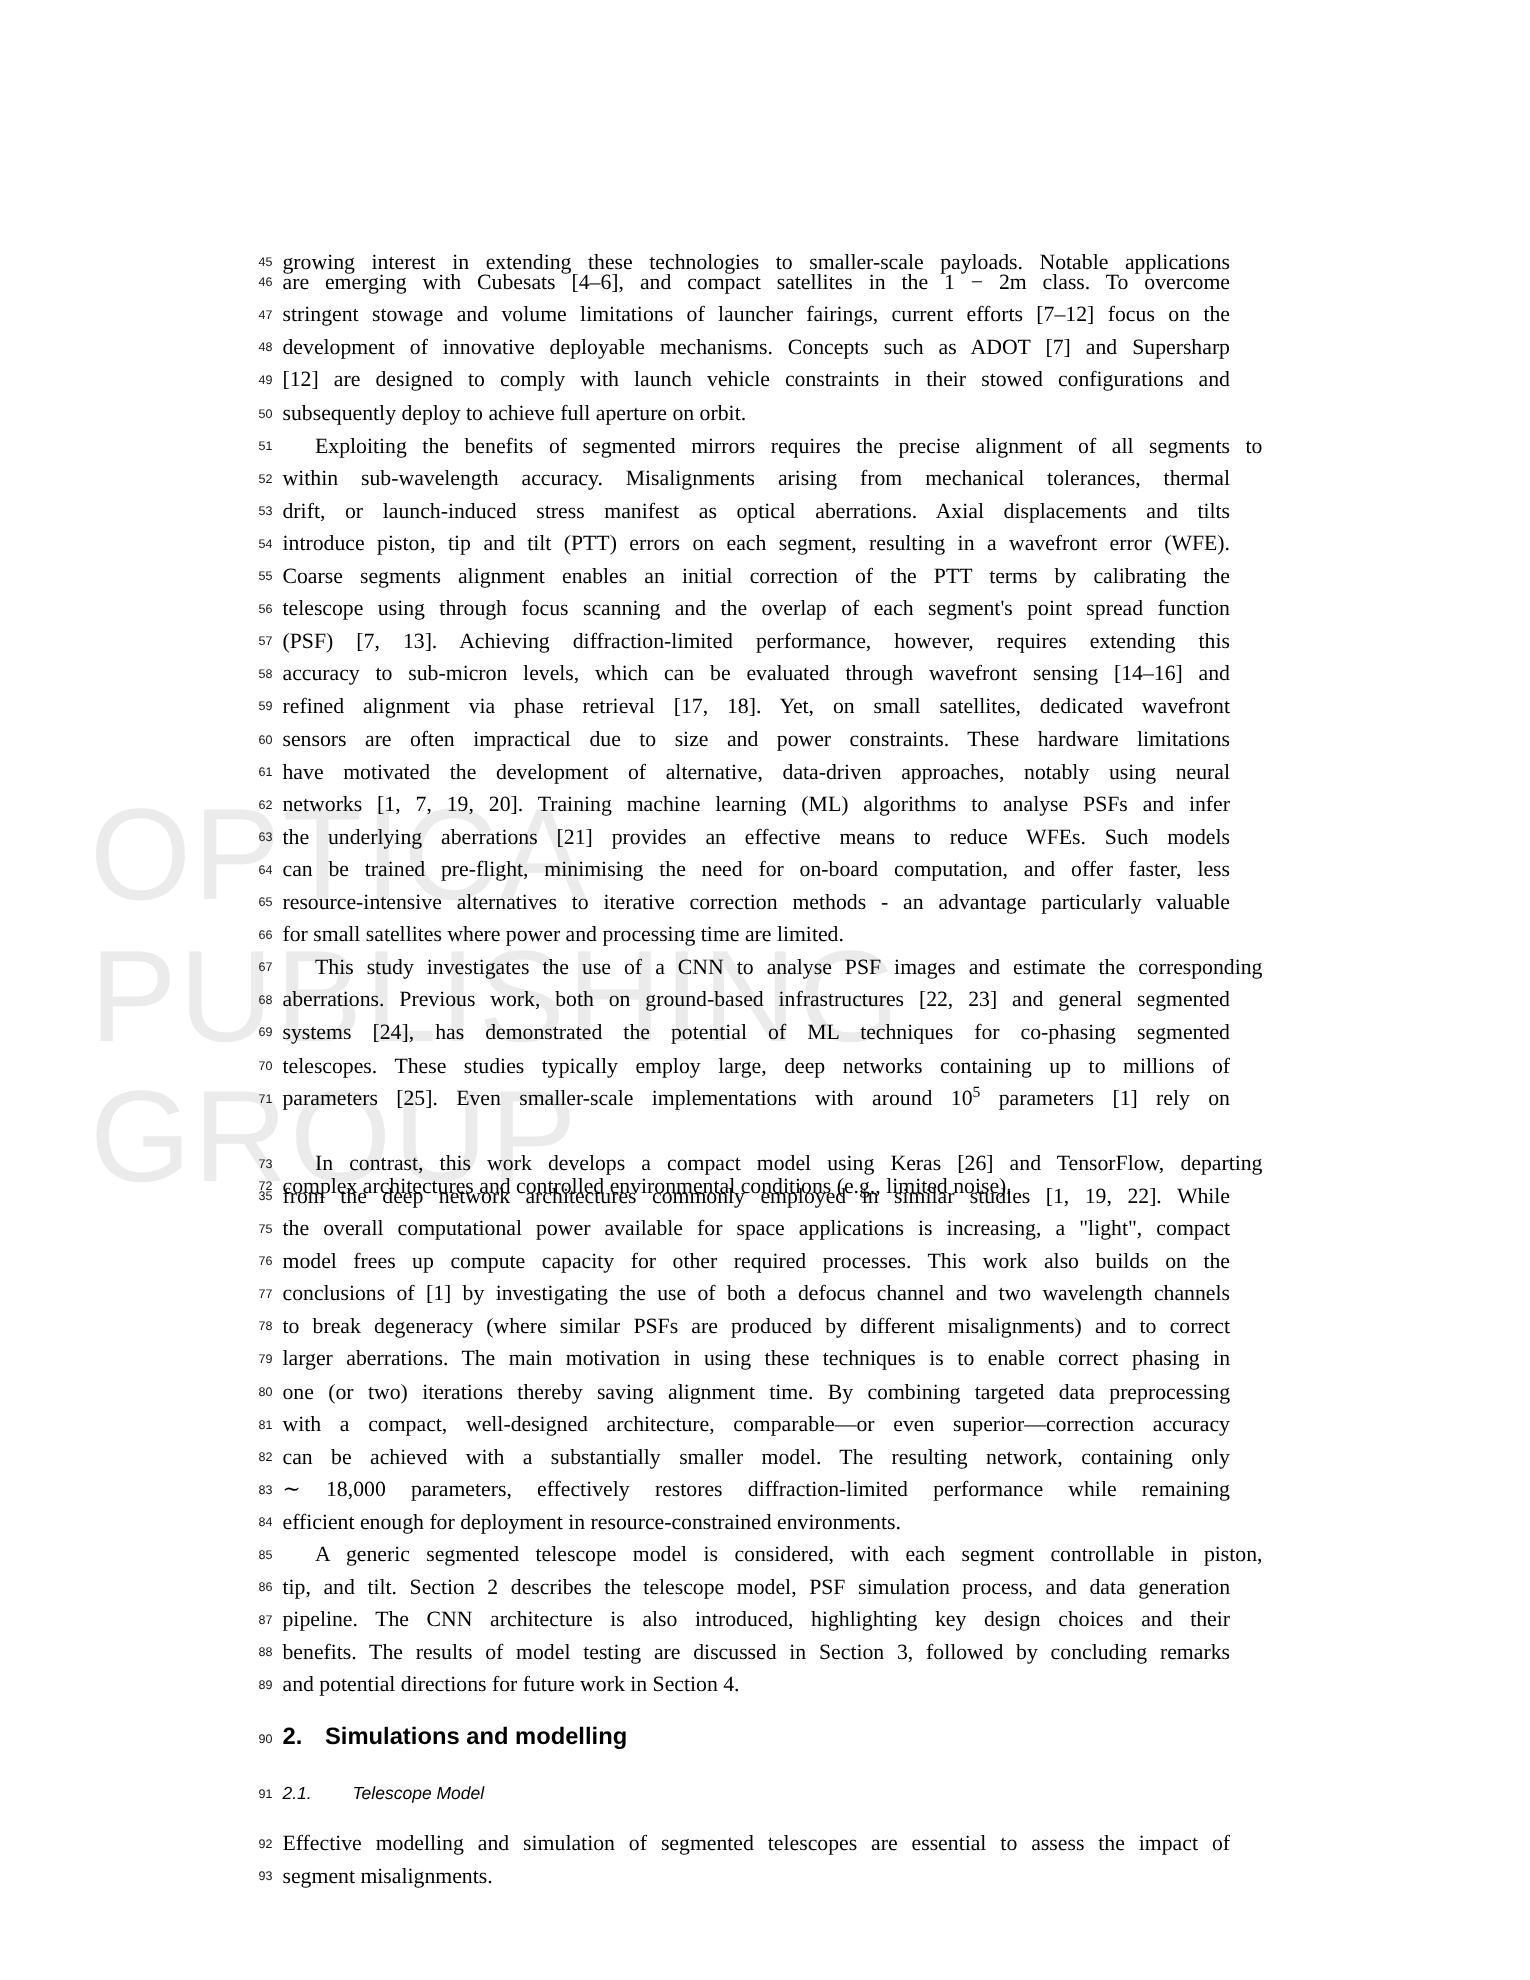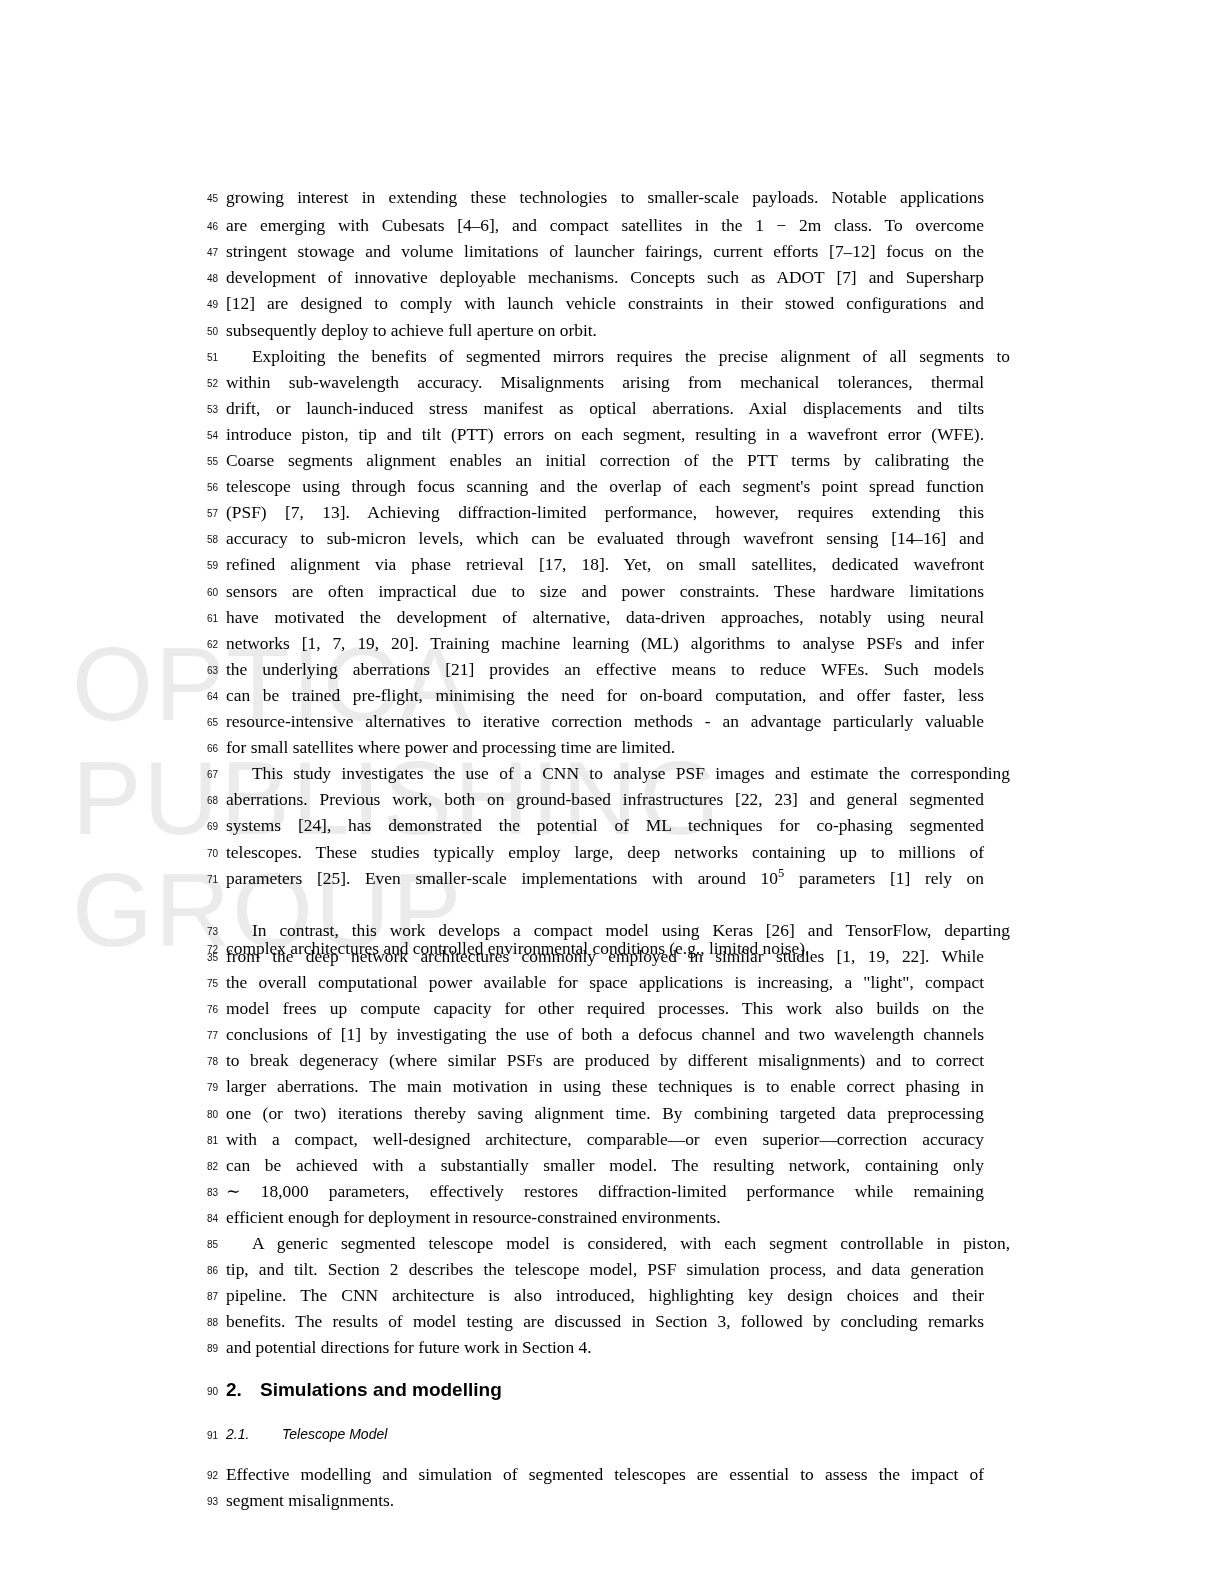--- a/index.html
+++ b/index.html
@@ -124,21 +124,21 @@
 <body>
 
 <div class="page">
 
   <div class="watermark">
     <span class="wm-line1">OPTICA</span>
     <span class="wm-line2">PUBLISHING GROUP</span>
   </div>
 
   <div class="textblock" id="body-block">
-      <div class="line" style="position: absolute; left: 0px; top: 184px; width: 1224px;">
+      <div class="line" style="position: absolute; left: 0px; top: 196px; width: 1224px;">
         <span class="lineno">45</span>
         <span class="linetext just" style="white-space: normal; text-align: justify; text-align-last: justify;">growing interest in extending these technologies to smaller-scale payloads. Notable applications</span>
       </div>
       <div class="line" style="position: absolute; left: 0px; top: 212.1px; width: 1224px;">
         <span class="lineno">46</span>
         <span class="linetext just" style="white-space: normal; text-align: justify; text-align-last: justify;">are emerging with Cubesats [4–6], and compact satellites in the 1 − 2m class.  To overcome</span>
       </div>
       <div class="line" style="position: absolute; left: 0px; top: 238.2px; width: 1224px;">
         <span class="lineno">47</span>
         <span class="linetext just" style="white-space: normal; text-align: justify; text-align-last: justify;">stringent stowage and volume limitations of launcher fairings, current efforts [7–12] focus on the</span>

